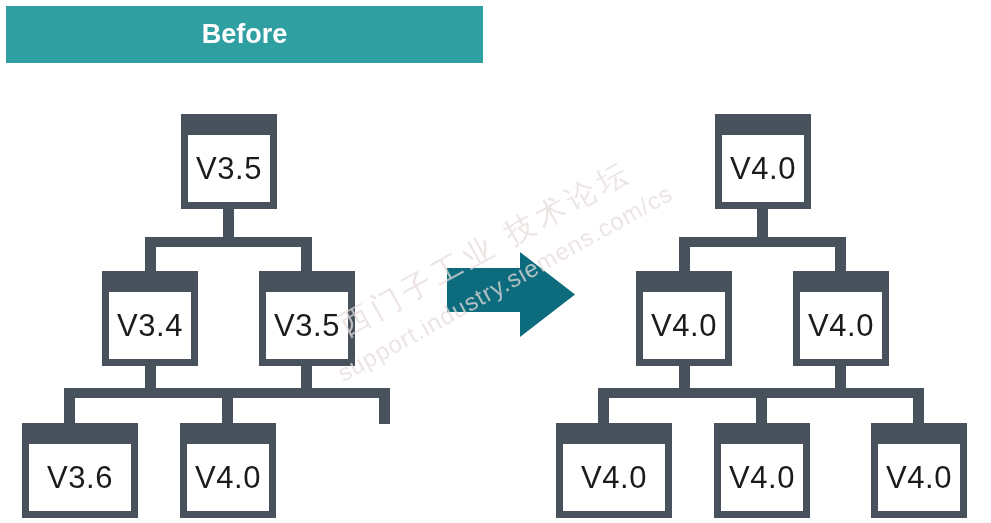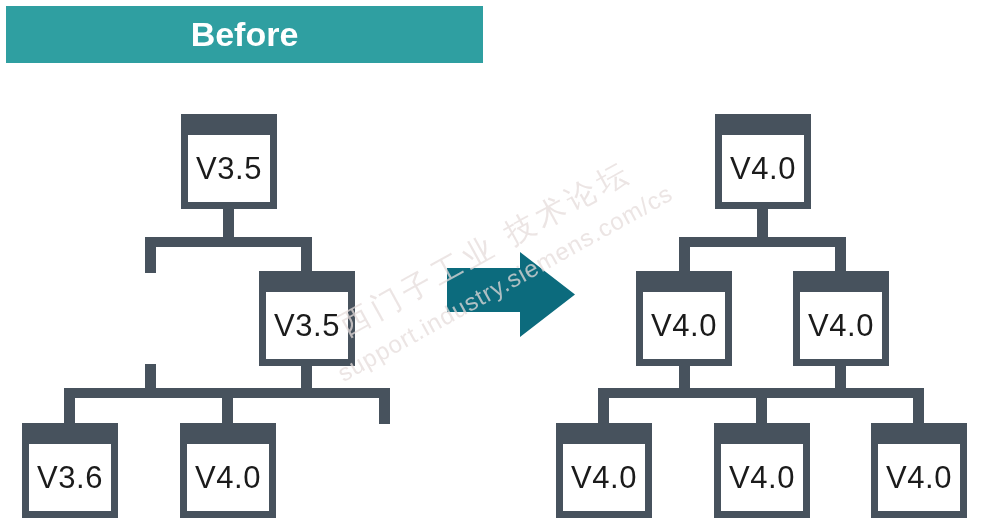--- a/index.html
+++ b/index.html
@@ -3,41 +3,41 @@
 <meta charset="utf-8">
 <style>
   html,body{margin:0;padding:0;background:#ffffff;}
   .canvas{
     position:relative;width:991px;height:523px;background:#ffffff;
     overflow:hidden;font-family:"Liberation Sans",sans-serif;
   }
   
   .header-bar{
     position:absolute;top:6px;height:57px;background:var(--header-teal,#2F9FA1);
-    color:#ffffff;font-weight:bold;font-size:34px;
+    color:#ffffff;font-weight:bold;font-size:27px;
     display:flex;align-items:center;justify-content:center;
   }
   .header-before{left:6px;width:477px;}
   .header-after{left:508px;width:483px;}
   
   .tree{position:absolute;top:0;width:433px;height:523px;}
   .tree-before{left:0;}
   .tree-after{left:534px;}
   .node{
     position:absolute;width:96px;height:95px;background:var(--node-slate,#47525D);text-align:center;
   }
   .node-inner{
     position:absolute;left:7px;right:7px;top:21px;bottom:7px;background:#ffffff;
     display:flex;align-items:center;justify-content:center;
     font-size:31px;color:var(--node-text,#1B1B1B);letter-spacing:0.5px;
   }
   .pos-root{left:181px;top:114px;}
   .pos-l2a{left:102px;top:271px;}
   .pos-l2b{left:259px;top:271px;}
-  .pos-l3a{left:22px;top:423px;}
+  .pos-l3a{left:22px;top:423px;padding-left:20px;}
   .pos-l3b{left:180px;top:423px;}
   .pos-l3c{left:337px;top:423px;}
   .conn{position:absolute;background:var(--node-slate,#47525D);}
   .c-root-stub{left:223px;top:205px;width:11px;height:42px;}
   .c-rail1{left:145px;top:237px;width:167px;height:10px;}
   .c-l2a-up{left:145px;top:245px;width:11px;height:28px;}
   .c-l2b-up{left:301px;top:245px;width:11px;height:28px;}
   .c-l2a-down{left:145px;top:364px;width:11px;height:28px;}
   .c-l2b-down{left:301px;top:364px;width:11px;height:28px;}
   .c-rail2{left:64px;top:388px;width:326px;height:10px;}
@@ -70,20 +70,23 @@
     <div class="conn c-l2b-up"></div>
     <div class="conn c-l2a-down"></div>
     <div class="conn c-l2b-down"></div>
     <div class="conn c-rail2"></div>
     <div class="conn c-l3a-stub"></div>
     <div class="conn c-l3b-stub"></div>
     <div class="conn c-l3c-stub"></div>
 
     <div class="node pos-root">
       <div class="node-inner">V3.5</div>
+    </div>
+    <div class="node pos-l2a">
+      <div class="node-inner">V3.4</div>
     </div>
     <div class="node pos-l2b">
       <div class="node-inner">V3.5</div>
     </div>
     <div class="node pos-l3a">
       <div class="node-inner">V3.6</div>
     </div>
     <div class="node pos-l3b">
       <div class="node-inner">V4.0</div>
     </div>

